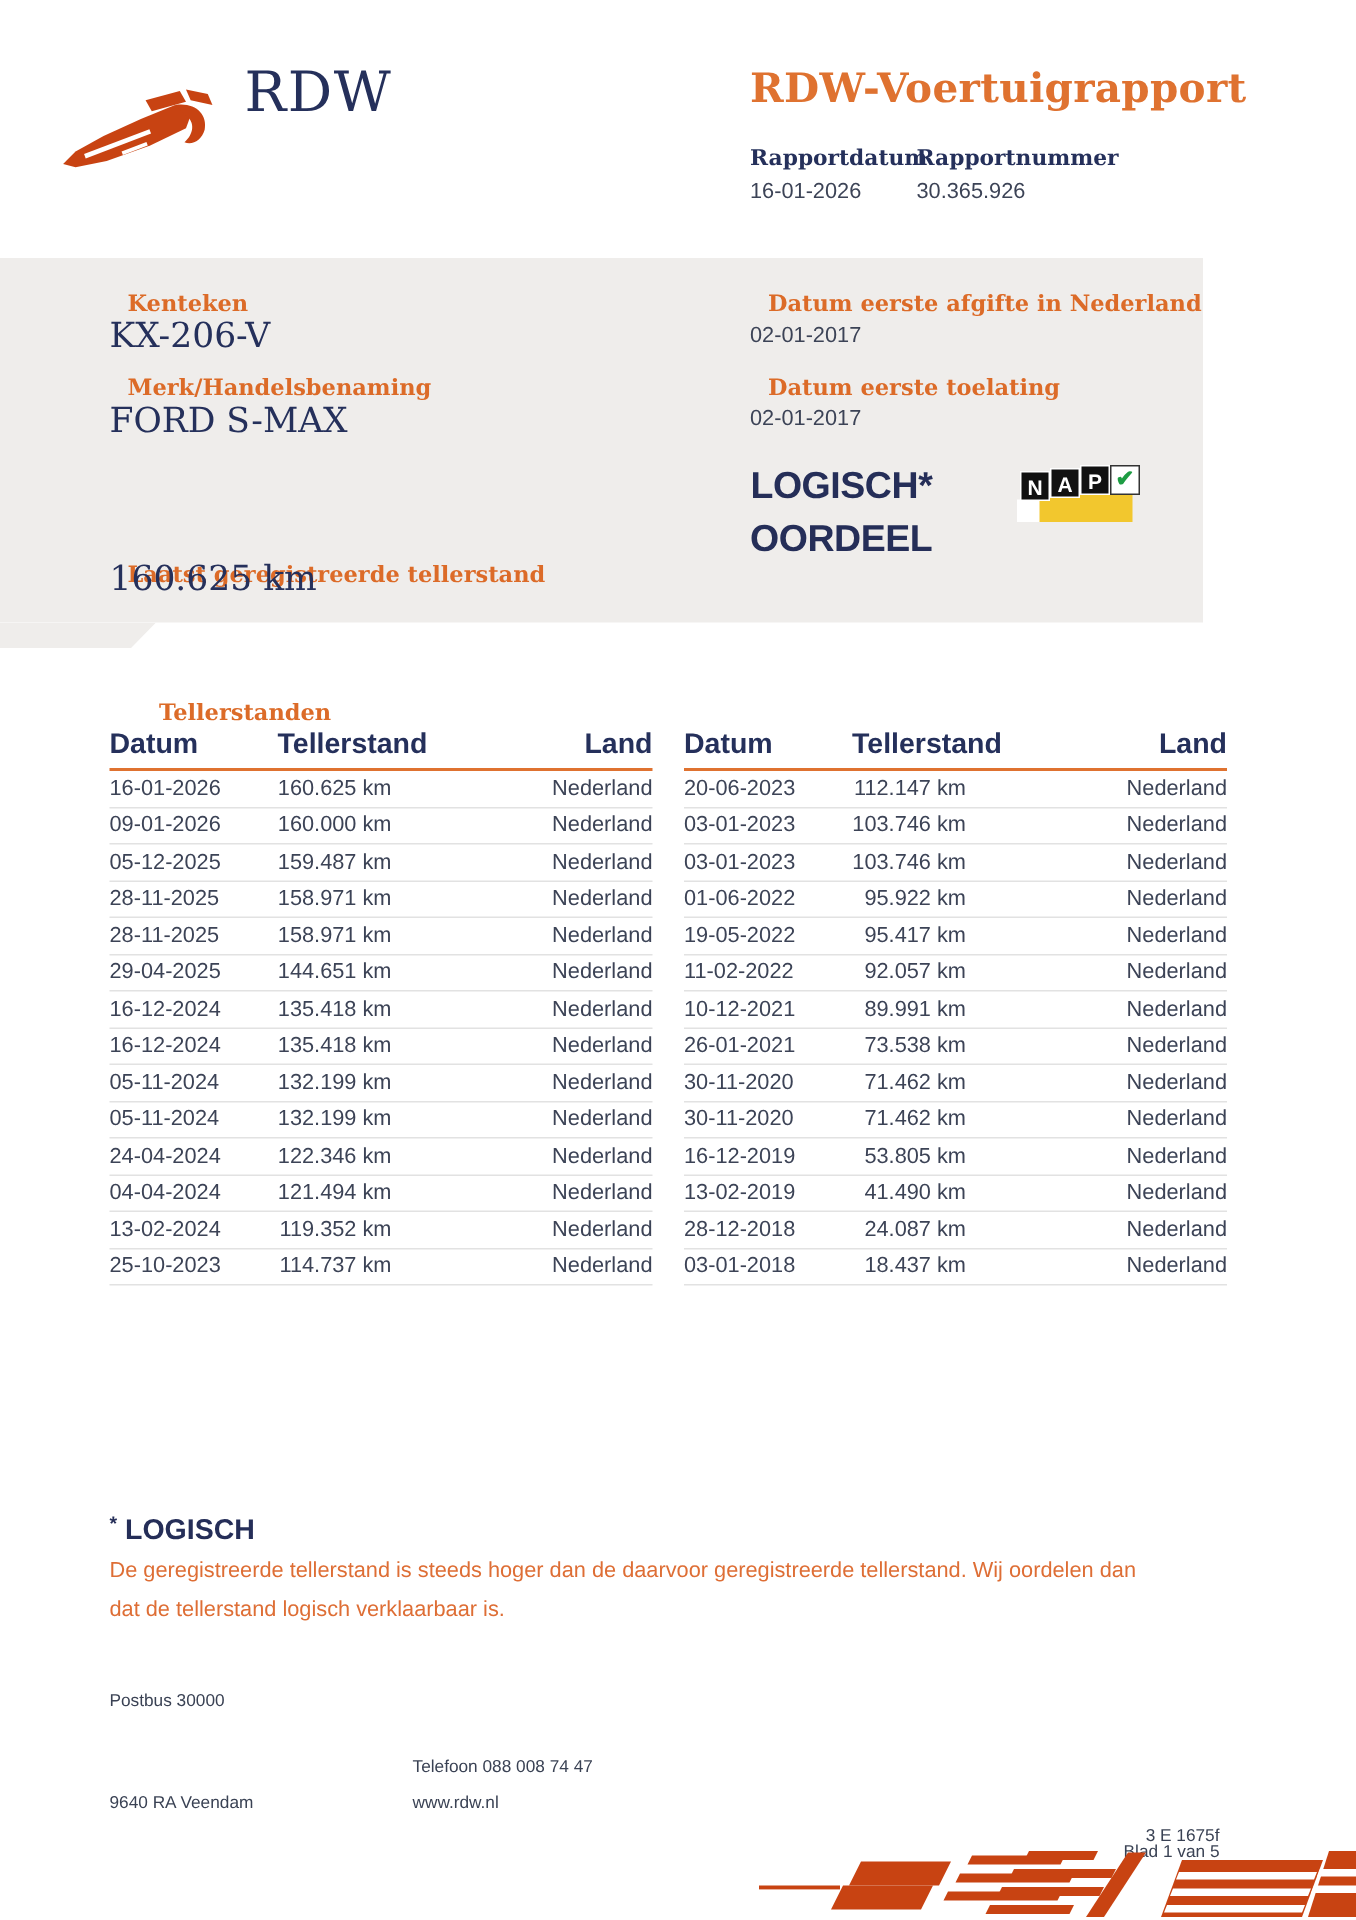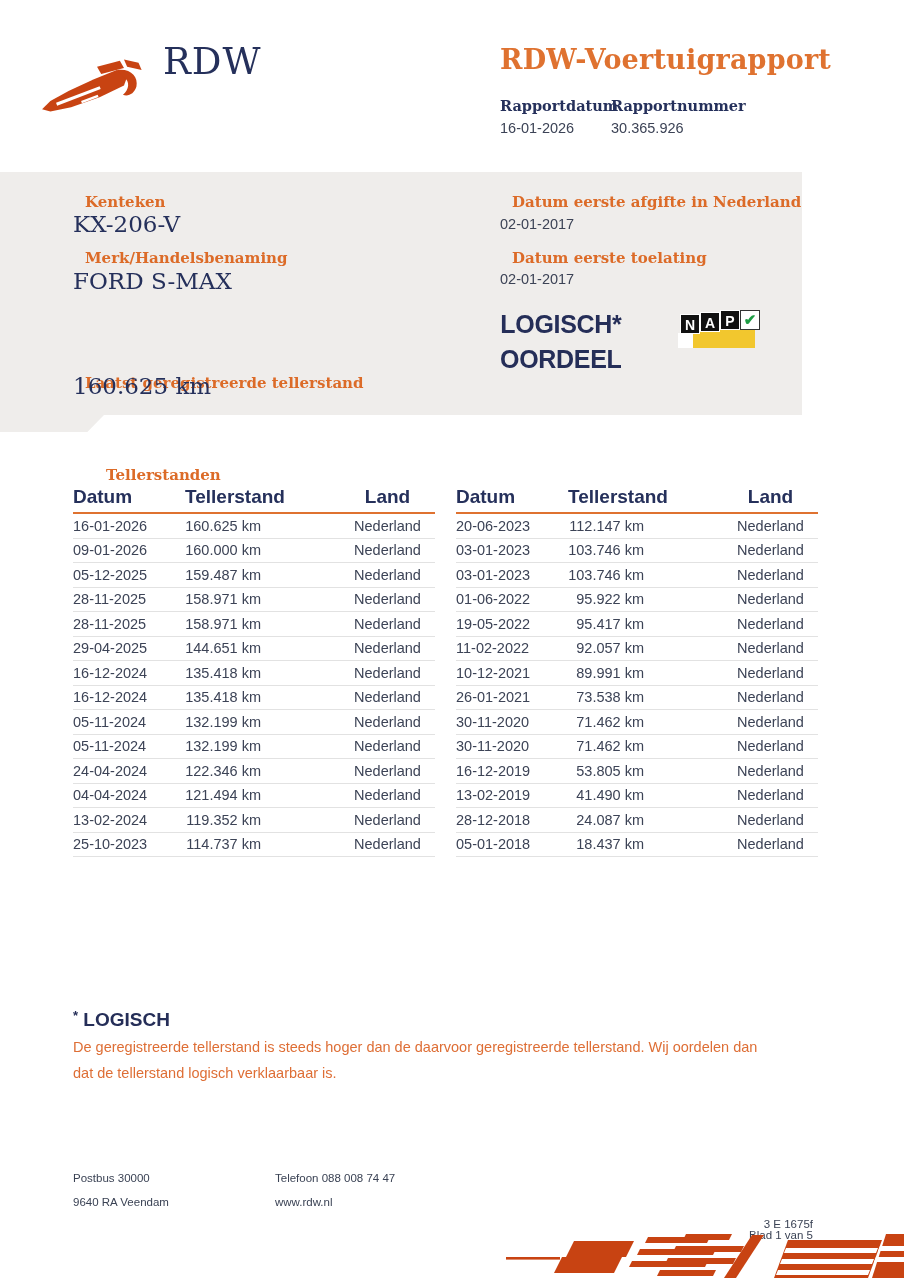--- a/index.html
+++ b/index.html
@@ -73,21 +73,21 @@
     font-weight:bold; color:#25305B; font-size:19px;
     font-family:"Liberation Sans", sans-serif;
   }
   .odo-row {
     display:flex; align-items:center; height:24.5px;
     border-bottom:1px solid #E2E2E2; color:#3C4356;
   }
   .col-datum { width:112px; }
   .col-teller { flex:1; text-align:left; }
   .col-teller .km { display:inline-block; width:76px; text-align:right; }
-  .col-land { width:95px; text-align:center; }
+  .col-land { width:95px; text-align:right; }
 
   
   .footnote-title { color:#252E58; font-weight:bold; font-size:19px; }
   .footnote-title .star { font-size:13px; vertical-align:6px; font-weight:bold; }
   .footnote-text { color:#DE6E35; font-size:14.5px; line-height:26px; width:700px; }
 
   
   .footer-text { font-size:11.5px; color:#3A4254; }
 </style>
 </head>
@@ -326,34 +326,34 @@
           <div class="col-land">Nederland</div>
         </div>
 
         <div class="odo-row">
           <div class="col-datum">28-12-2018</div>
           <div class="col-teller"><span class="km">24.087 km</span></div>
           <div class="col-land">Nederland</div>
         </div>
 
         <div class="odo-row">
-          <div class="col-datum">05-01-2018</div>
+          <div class="col-datum">03-01-2018</div>
           <div class="col-teller"><span class="km">18.437 km</span></div>
           <div class="col-land">Nederland</div>
         </div>
       </div>
   </div>
 
   <div class="abs footnote-title" style="left:73px; top:1008px;">
     <span class="star">*</span>
     <span>LOGISCH</span>
   </div>
   <div class="abs footnote-text" style="left:73px; top:1034px;">De geregistreerde tellerstand is steeds hoger dan de daarvoor geregistreerde tellerstand. Wij oordelen dan dat de tellerstand logisch verklaarbaar is.</div>
 
-  <div class="abs footer-text" style="left:73px; top:1172px;text-align:right;">Postbus 30000</div>
+  <div class="abs footer-text" style="left:73px; top:1128px;text-align:right;">Postbus 30000</div>
   <div class="abs footer-text" style="left:73px; top:1196px;">9640 RA Veendam</div>
   <div class="abs footer-text" style="left:275px; top:1172px;">Telefoon 088 008 74 47</div>
   <div class="abs footer-text" style="left:275px; top:1196px;">www.rdw.nl</div>
   <div class="abs footer-text" style="right:91px; top:1229px;">Blad 1 van 5</div>
   <div class="abs footer-text" style="right:91px; top:1196px;margin-top:22px;">3 E 1675f</div>
 
   <div class="abs" style="left:500px; top:1232px; width:404px; height:48px;">
     <svg width="404" height="48" viewBox="0 0 404 48">
       <rect x="6" y="25" width="54" height="2.6" fill="#C84312"></rect>
       <polygon points="74,9 134,9 126,25 66,25" fill="#C84312"></polygon>

